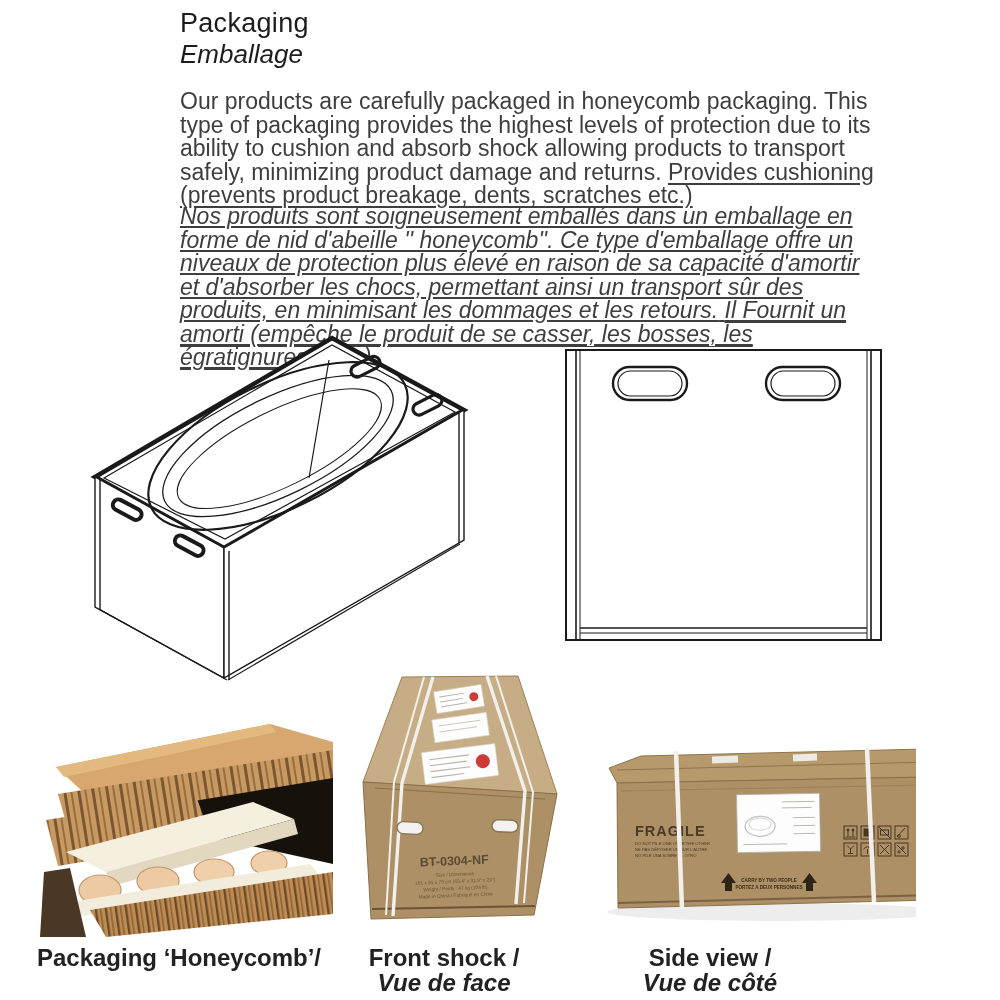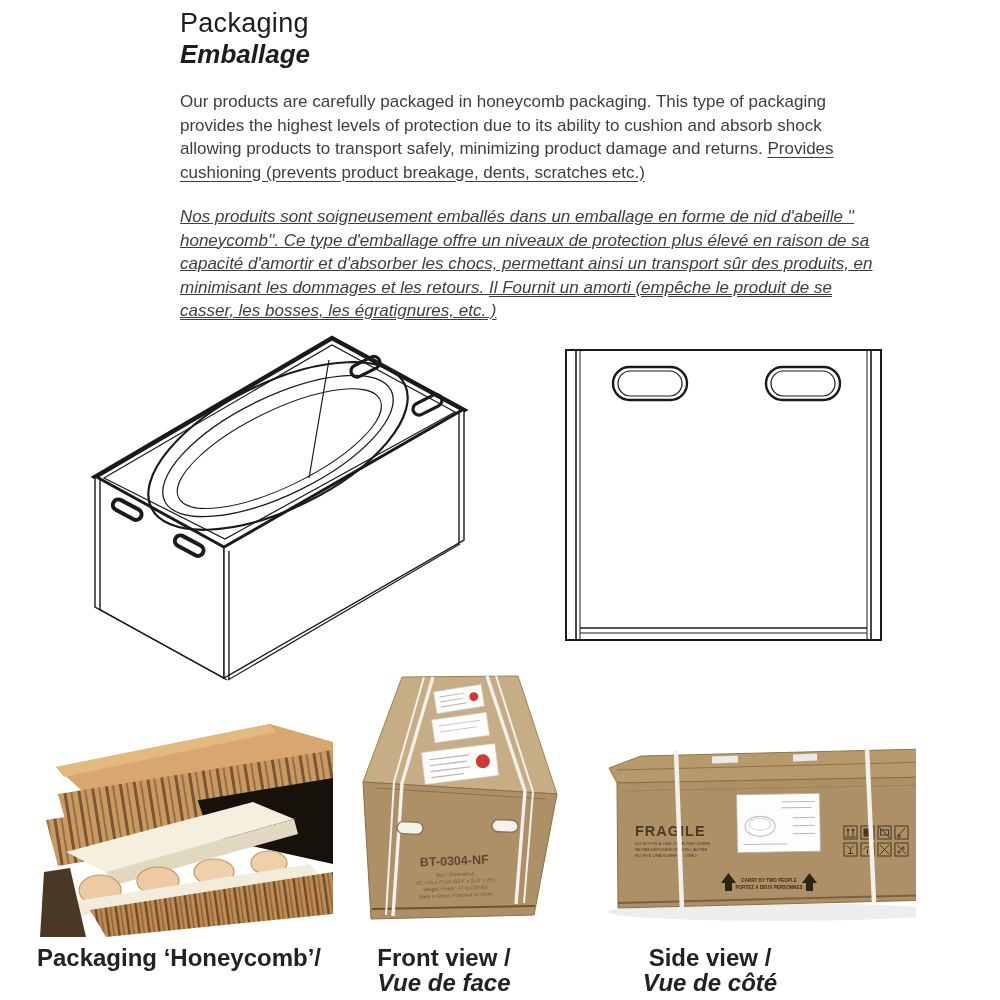--- a/index.html
+++ b/index.html
@@ -1,21 +1,21 @@
 <!DOCTYPE html>
 <html><head>
 <meta charset="utf-8">
 <style>
   html,body{margin:0;padding:0;background:#ffffff;}
   .page{position:relative;width:916px;height:1000px;background:#fff;overflow:hidden;
         font-family:"Liberation Sans","DejaVu Sans",sans-serif;color:#3e3e3e;}
   .abs{position:absolute;}
   h1.title{margin:0;font-size:27px;font-weight:500;color:#1c1c1c;letter-spacing:.3px;}
-  h2.subtitle{margin:0;font-size:26px;font-weight:700;font-style:italic;color:#1c1c1c;}
-  .para{font-size:17px;line-height:23.5px;color:#3e3e3e;margin:0;}
+  h2.subtitle{margin:0;font-size:26px;font-weight:400;font-style:italic;color:#1c1c1c;}
+  .para{font-size:23px;line-height:23.5px;color:#3e3e3e;margin:0;}
   .para.fr{font-style:italic;text-decoration:underline;}
   .ul{text-decoration:underline;text-underline-offset:3px;}
   .caption{text-align:center;font-weight:700;font-size:24px;line-height:25px;color:#222;}
   .caption .l2{font-style:italic;display:block;}
   .caption .l1{display:block;}
   svg text{font-family:"Liberation Sans","DejaVu Sans",sans-serif;}
 </style>
 </head>
 <body>
 
@@ -278,21 +278,21 @@
     <g stroke="#f1f0ec">
       <line x1="79" y1="5" x2="85" y2="163" stroke-width="4.5"></line>
       <line x1="270" y1="2" x2="277" y2="156" stroke-width="4.5"></line>
     </g>
   </svg>
 
   <div class="caption abs" style="left:29px;top:945px;width:300px;">
     <span class="l1">Packaging ‘Honeycomb’/</span>
   </div>
   <div class="caption abs" style="left:354px;top:945px;width:180px;">
-    <span class="l1">Front view /</span>
+    <span class="l1">Front shock /</span>
     <span class="l2">Vue de face</span>
   </div>
   <div class="caption abs" style="left:610px;top:945px;width:200px;">
     <span class="l1">Side view /</span>
     <span class="l2">Vue de côté</span>
   </div>
 
 </div>
 
 </body></html>

